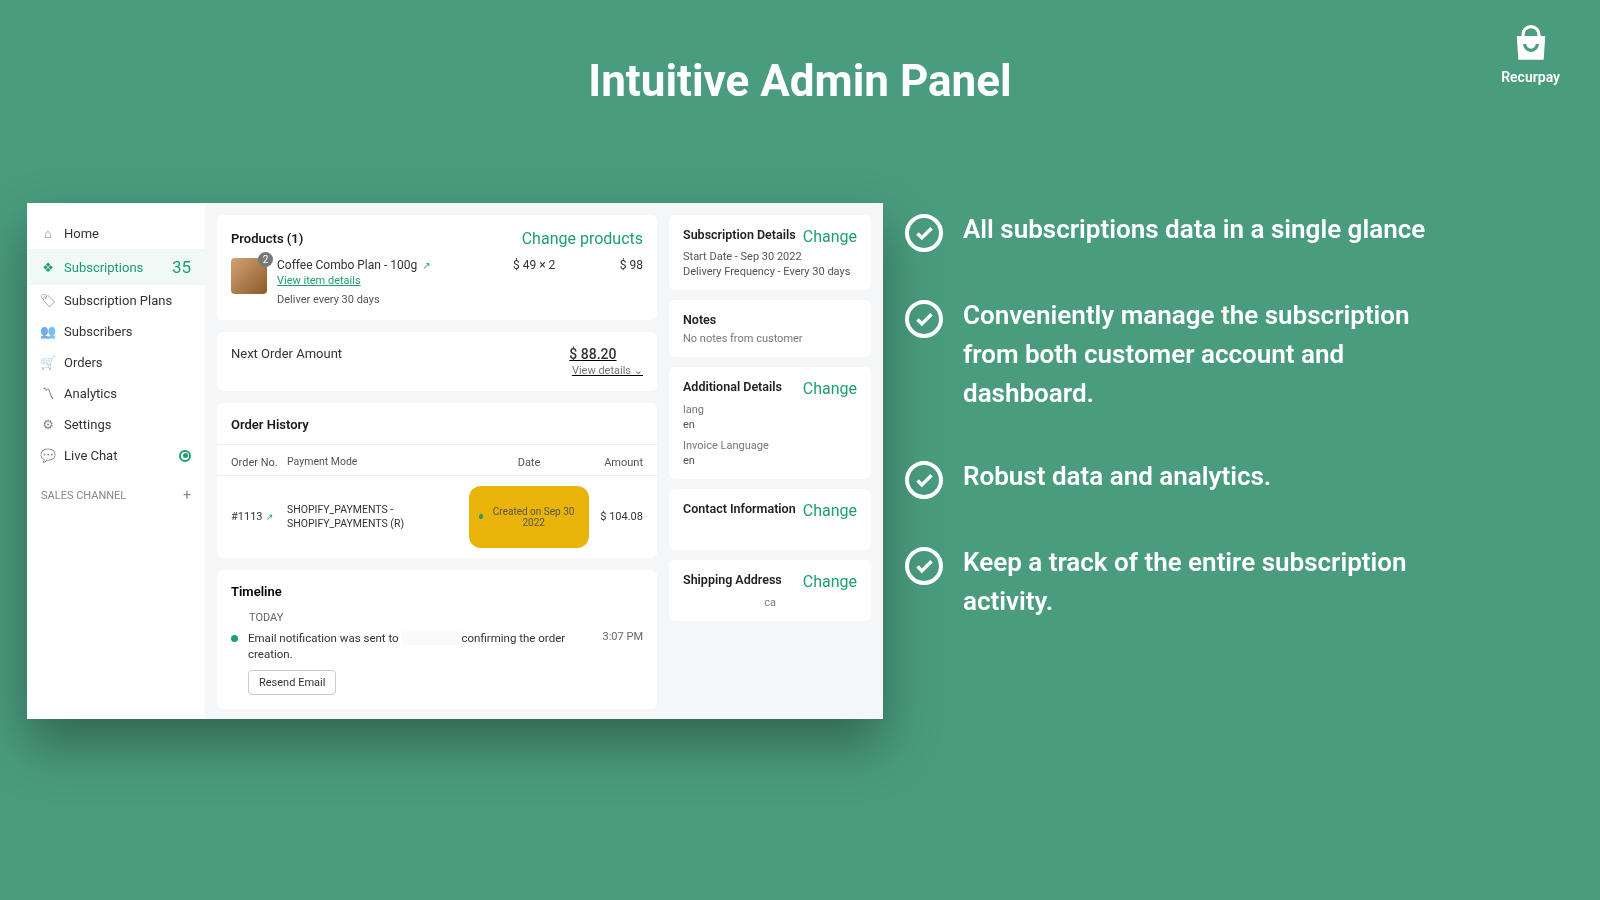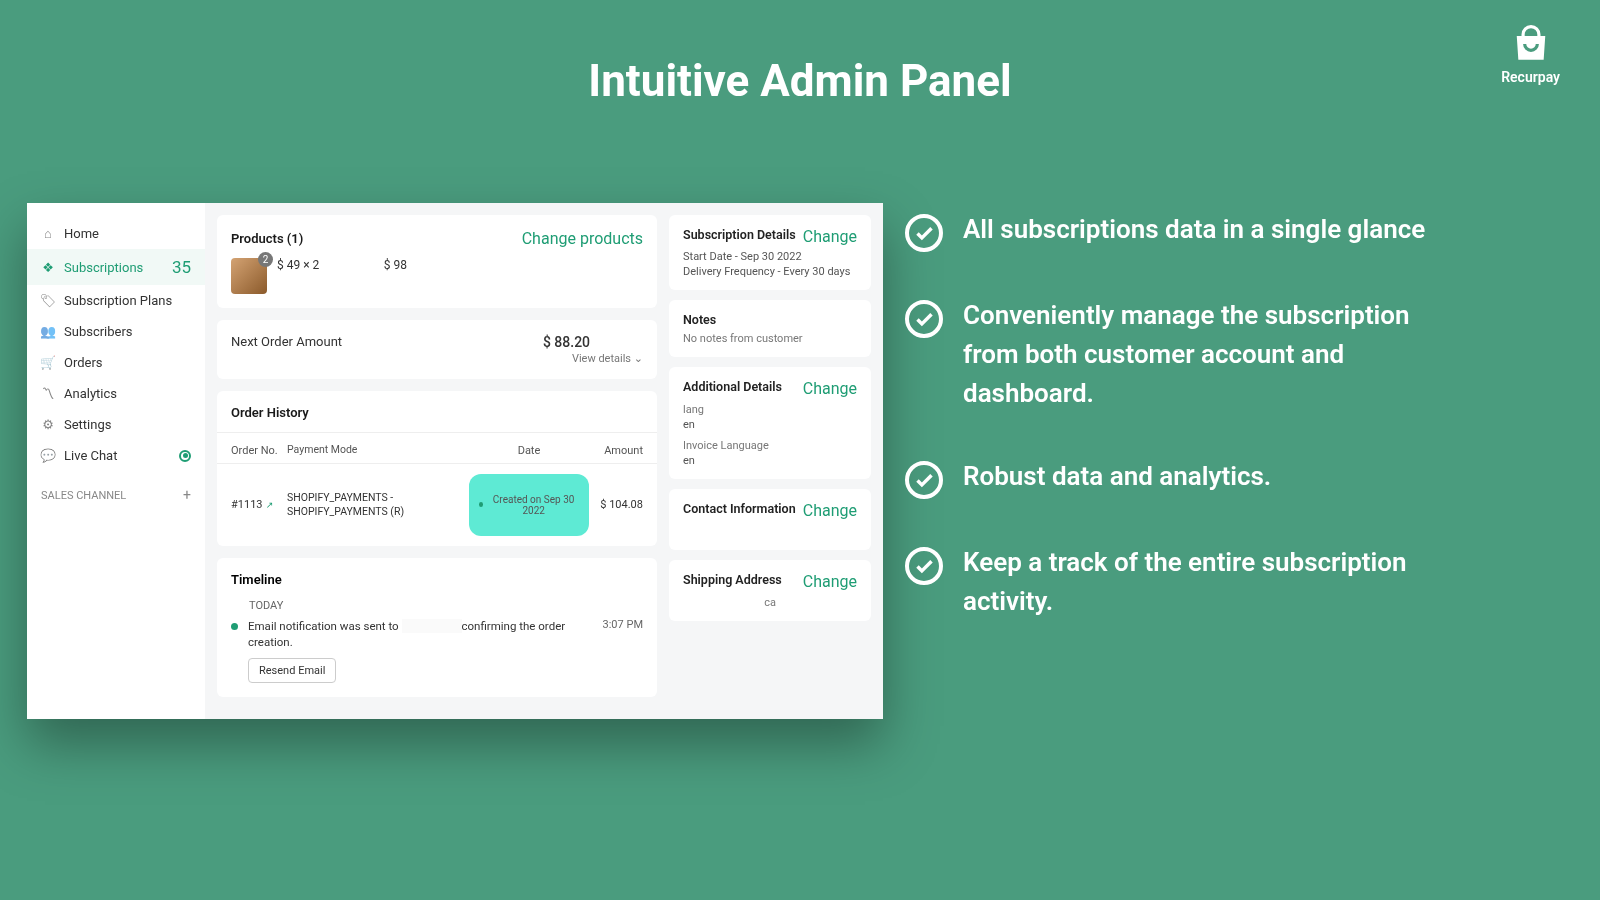--- a/index.html
+++ b/index.html
@@ -32,32 +32,32 @@
   .thumb .count { position:absolute; top:-6px; right:-6px; background:#777; color:#fff; font-size:10px; width:15px; height:15px; border-radius:50%; display:flex; align-items:center; justify-content:center; }
   .product-info { flex: 1; }
   .product-name { font-size: 12px; color: #333; }
   .product-name .ext { color:#1f9d74; margin-left:2px; font-size:10px; }
   .sub-link { font-size: 11px; color: #1f9d74; text-decoration: underline; margin: 2px 0 6px; cursor:pointer; }
   .deliver-text { font-size: 11px; color: #555; }
   .price-col { font-size: 12px; color: #333; width: 70px; }
   .price-total { font-size: 12px; color: #333; width: 50px; text-align: right; }
   .next-order { display: flex; justify-content: space-between; align-items: flex-start; }
   .next-order .label { font-size: 13px; color: #333; }
-  .next-order .amount-block { text-align: left; }
+  .next-order .amount-block { text-align: center; text-decoration: underline; }
   .next-order .amount { font-size: 14px; color: #333; font-weight: 500; }
   .next-order .view-details { font-size: 11px; color: #777; margin-top: 2px; cursor:pointer;margin-left:29px; }
   .order-history .card-title { margin-bottom: 12px; }
   .oh-header { display:flex; padding: 10px 14px 6px; font-size:11px; color:#555; border-top:1px solid #eee;align-items:flex-end; }
   .oh-row { display:flex; padding: 10px 14px; font-size:11px; color:#333; align-items:center; border-top:1px solid #eee; }
   .oh-order { width: 56px; }
   .oh-order .ext { color:#1f9d74; font-size:9px; margin-left:1px; }
   .oh-payment { flex: 1; font-size: 10.5px; line-height: 1.3; }
   .oh-date { width: 120px; text-align:center; }
   .oh-amount { width: 54px; text-align: right; }
-  .pill { display:inline-flex; align-items:center; gap:5px; background:#5eead4; border-radius:12px; padding:20px 10px; font-size:10px; color:#555; }
+  .pill { display:inline-flex; align-items:center; gap:5px; background:#eab308; border-radius:12px; padding:20px 10px; font-size:10px; color:#555; }
   .pill .d { width:5px; height:5px; border-radius:50%; background:#1f9d74; }
   .timeline-title { font-size: 13px; font-weight: 600; margin-bottom: 12px; }
   .tl-today { font-size: 11px; color: #666; margin-left: 18px; margin-bottom: 6px; }
   .tl-row { display:flex; gap:10px; align-items:flex-start; }
   .tl-dot { width:7px; height:7px; border-radius:50%; background:#1f9d74; margin-top:5px; flex-shrink:0; }
   .tl-body { flex:1; font-size:11.5px; color:#333; line-height:1.4; }
   .tl-time { font-size:11px; color:#666; }
   .btn-outline { display:inline-block; margin-top:8px; border:1px solid #ccc; border-radius:4px; padding:5px 10px; font-size:11px; color:#333; cursor:pointer; background:#fff; }
   .right-card { padding: 12px 14px; }
   .right-header { display:flex; justify-content:space-between; align-items:flex-start; margin-bottom:4px; }
@@ -129,20 +129,25 @@
     <div class="col-mid">
       <div class="card">
         <div class="card-header">
           <span class="card-title">Products (1)</span>
           <span class="link">Change products</span>
         </div>
         <div class="product-row">
           <div class="thumb">
               <span class="count">2</span>
             </div>
+          <div class="product-info">
+            <div class="product-name"><span>Coffee Combo Plan - 100g</span> <span class="ext">↗</span></div>
+            <div class="sub-link">View item details</div>
+            <div class="deliver-text">Deliver every 30 days</div>
+          </div>
           <div class="price-col">$ 49 × 2</div>
           <div class="price-total">$ 98</div>
         </div>
       </div>
 
       <div class="card">
         <div class="next-order">
           <span class="label">Next Order Amount</span>
           <div class="amount-block">
             <div class="amount">$ 88.20</div>

